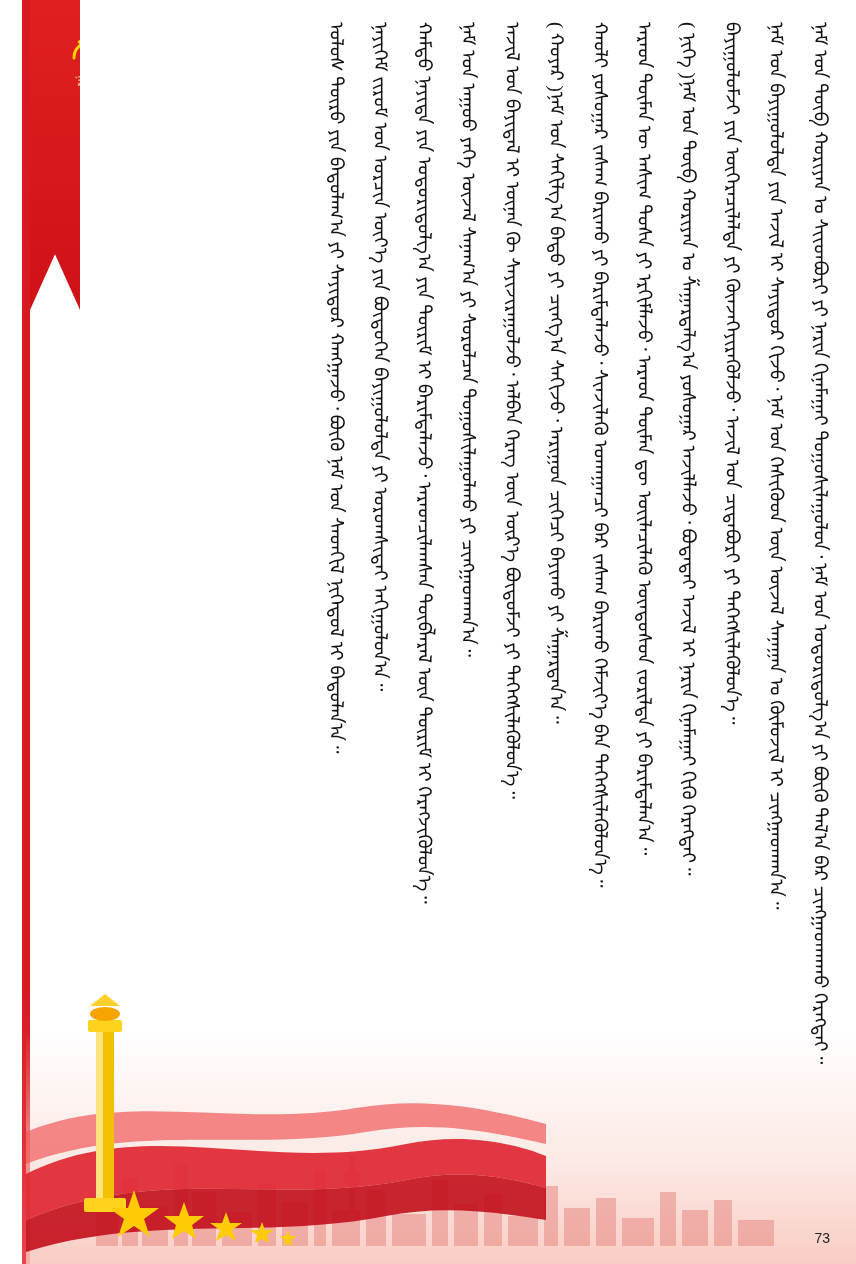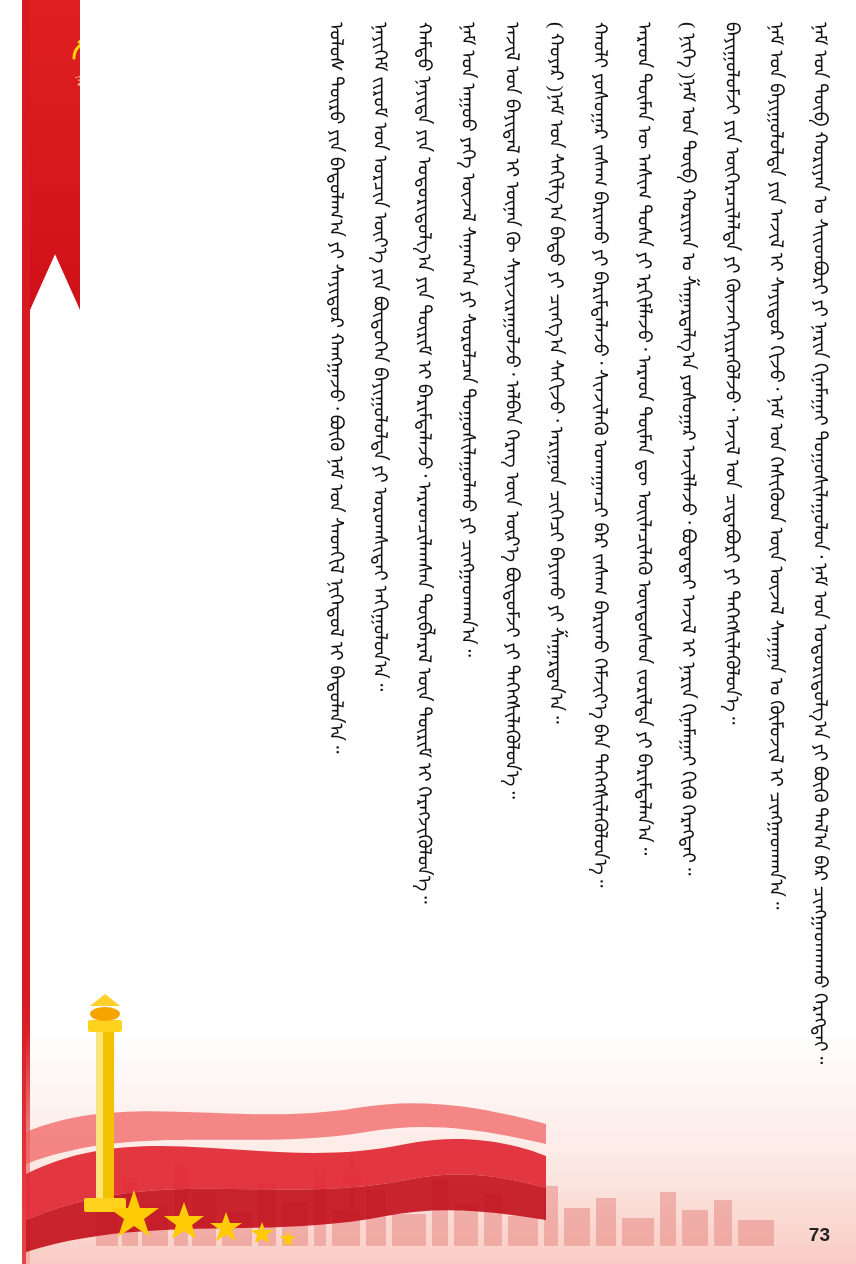--- a/index.html
+++ b/index.html
@@ -135,22 +135,22 @@
     flex: 0 0 44px;
     overflow: hidden;
     letter-spacing: 0.5px;
   }
   .mcol.short { }
 
   .page-number {
     position: absolute;
     right: 26px;
     bottom: 18px;
-    font-size: 19px;
-    font-weight: bold;
+    font-size: 14px;
+    font-weight: normal;
     color: #222222;
     font-family: "Liberation Sans", sans-serif;
   }
 </style>
 </head>
 <body>
 
 <div id="page">
 
   <div class="left-band"></div>

